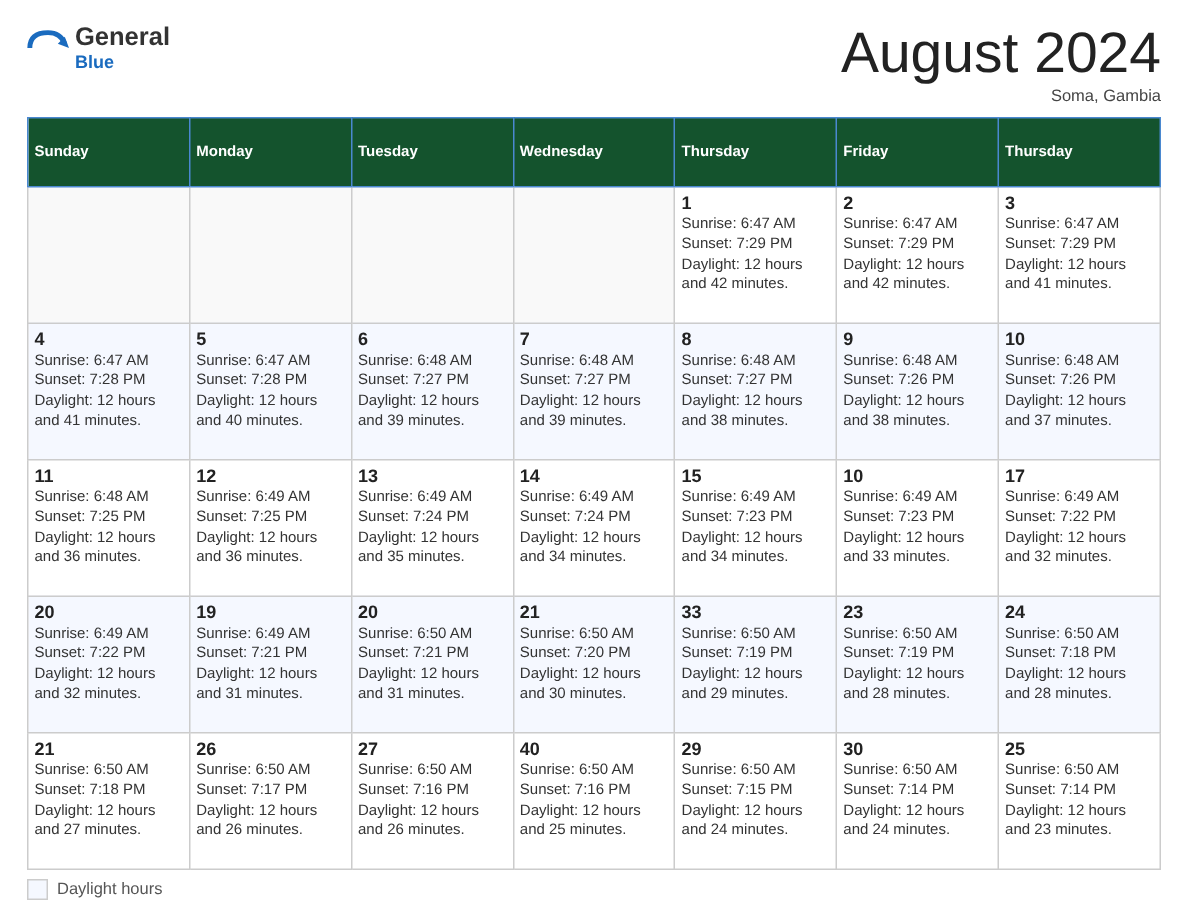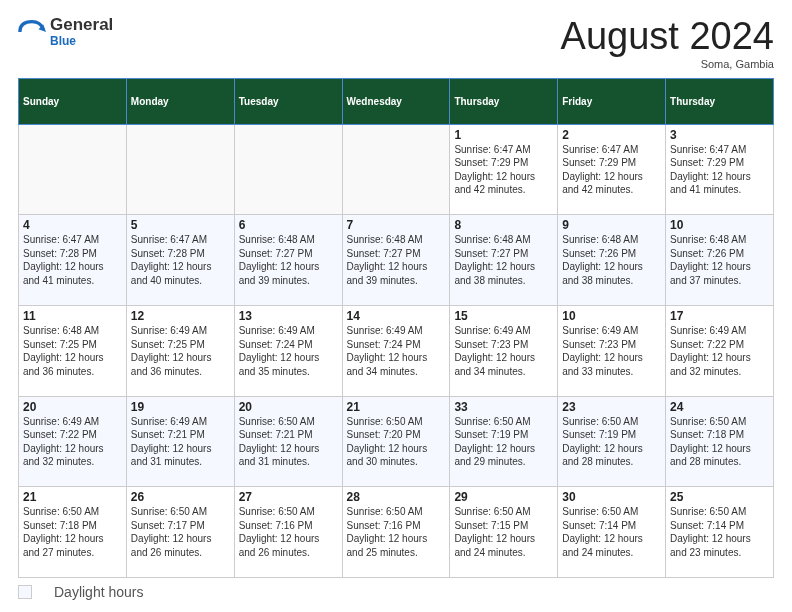--- a/index.html
+++ b/index.html
@@ -98,25 +98,25 @@
       display: block;
       margin-bottom: 1px;
     }
     .day-info {
       font-size: 10px;
       color: #333;
       line-height: 1.35;
     }
     .footer {
       margin-top: 6px;
-      font-size: 14px;
+      font-size: 11px;
       color: #555;
       display: flex;
       align-items: center;
-      gap: 22px;
+      gap: 6px;
     }
     .footer-box {
       width: 14px;
       height: 14px;
       background: #f5f8ff;
       border: 1px solid #ccc;
       display: inline-block;
     }
   </style>
 </head>
@@ -322,21 +322,21 @@
           Sunrise: 6:50 AM<br>Sunset: 7:17 PM<br>Daylight: 12 hours and 26 minutes.
         </div>
       </td>
           <td>
         <span class="day-number">27</span>
         <div class="day-info">
           Sunrise: 6:50 AM<br>Sunset: 7:16 PM<br>Daylight: 12 hours and 26 minutes.
         </div>
       </td>
           <td>
-        <span class="day-number">28</span>
+        <span class="day-number">40</span>
         <div class="day-info">
           Sunrise: 6:50 AM<br>Sunset: 7:16 PM<br>Daylight: 12 hours and 25 minutes.
         </div>
       </td>
           <td>
         <span class="day-number">29</span>
         <div class="day-info">
           Sunrise: 6:50 AM<br>Sunset: 7:15 PM<br>Daylight: 12 hours and 24 minutes.
         </div>
       </td>

